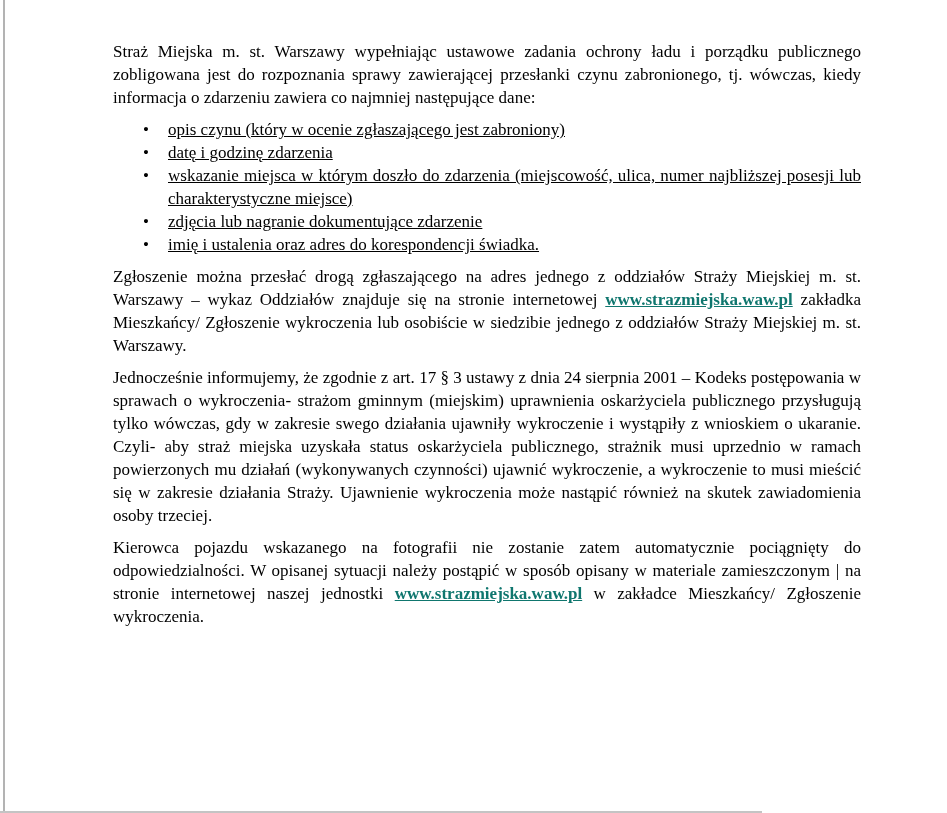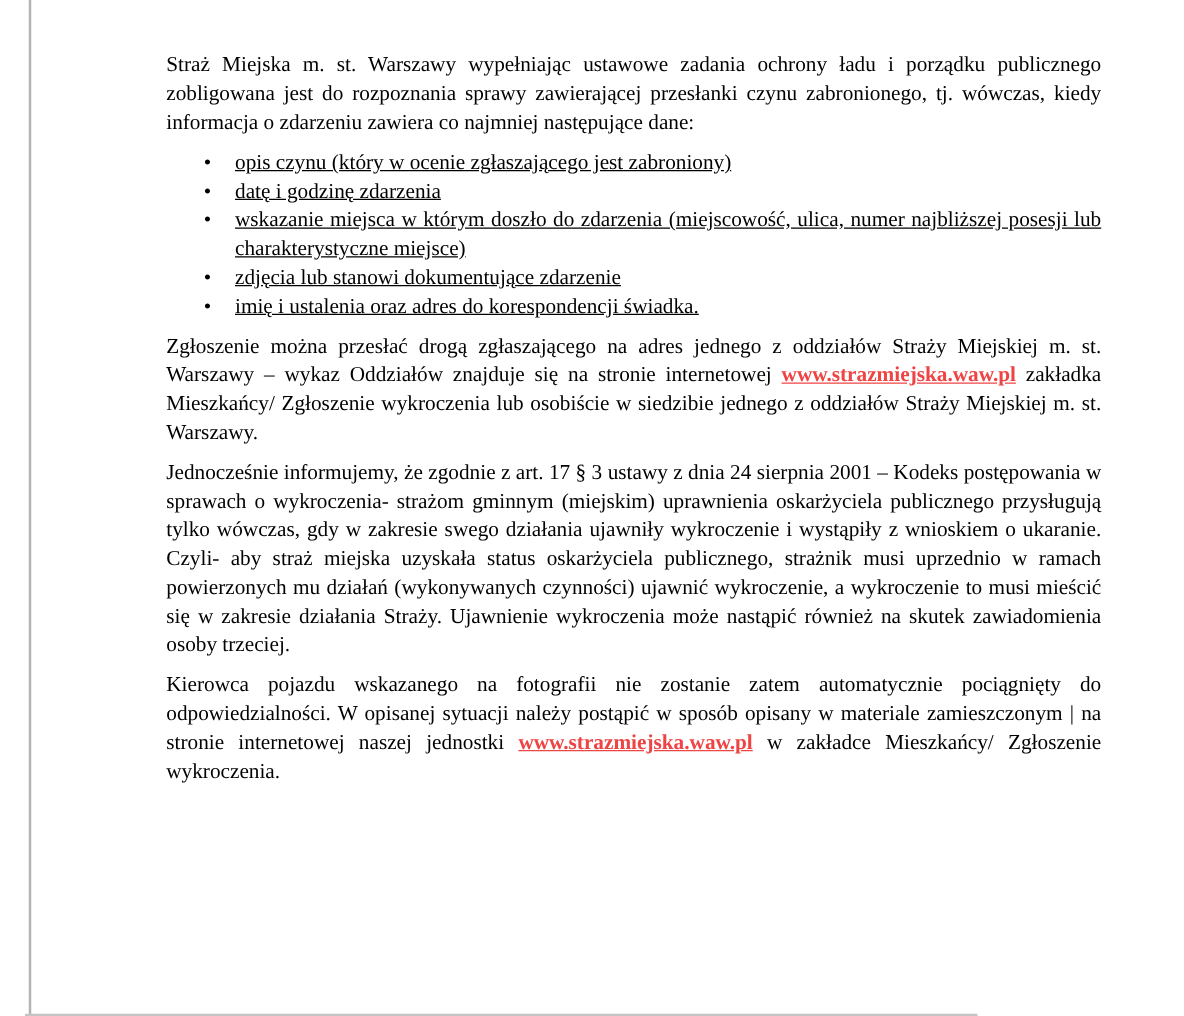--- a/index.html
+++ b/index.html
@@ -13,21 +13,20 @@
     overflow: hidden;
     font-family: "Liberation Serif", "DejaVu Serif", serif;
     color: #000000;
     position: relative;
   }
   .page {
     position: relative;
     width: 857px;
     height: 813px;
     background: #ffffff;
-    margin-left: 20px;
   }
   .left-edge-line {
     position: absolute;
     left: 3px;
     top: 0;
     width: 2px;
     height: 813px;
     background: #b3b3b3;
   }
   .bottom-edge-line {
@@ -63,42 +62,42 @@
     margin: 0;
     text-decoration: underline;
   }
   ul.req-list li::before {
     content: "\2022";
     position: absolute;
     left: -25px;
     top: 0;
   }
   a.doc-link {
-    color: #ef4444;
+    color: #0f766e;
     font-weight: bold;
     text-decoration: underline;
     cursor: pointer;
   }
 </style>
 </head>
 <body>
 
 <div class="page">
   <div class="left-edge-line"></div>
   <div class="bottom-edge-line"></div>
 
   <div class="content">
 
     <p>Straż Miejska m. st. Warszawy wypełniając ustawowe zadania ochrony ładu i porządku publicznego zobligowana jest do rozpoznania sprawy zawierającej przesłanki czynu zabronionego, tj. wówczas, kiedy informacja o zdarzeniu zawiera co najmniej następujące dane:</p>
 
     <ul class="req-list">
       <li>opis czynu (który w ocenie zgłaszającego jest zabroniony)</li>
       <li>datę i godzinę zdarzenia</li>
       <li>wskazanie miejsca w którym doszło do zdarzenia (miejscowość, ulica, numer najbliższej posesji lub charakterystyczne miejsce)</li>
-      <li>zdjęcia lub stanowi dokumentujące zdarzenie</li>
+      <li>zdjęcia lub nagranie dokumentujące zdarzenie</li>
       <li>imię i ustalenia oraz adres do korespondencji świadka.</li>
     </ul>
 
 
     <p><span>Zgłoszenie można przesłać drogą zgłaszającego na adres jednego z oddziałów Straży Miejskiej m. st. Warszawy – wykaz Oddziałów znajduje się na stronie internetowej </span><a class="doc-link">www.strazmiejska.waw.pl</a><span> zakładka Mieszkańcy/ Zgłoszenie wykroczenia lub osobiście w siedzibie jednego z oddziałów Straży Miejskiej m. st. Warszawy.</span></p>
 
     <p>Jednocześnie informujemy, że zgodnie z art. 17 § 3 ustawy z dnia 24 sierpnia 2001 – Kodeks postępowania w sprawach o wykroczenia- strażom gminnym (miejskim) uprawnienia oskarżyciela publicznego przysługują tylko wówczas, gdy w zakresie swego działania ujawniły wykroczenie i wystąpiły z wnioskiem o ukaranie. Czyli- aby straż miejska uzyskała status oskarżyciela publicznego, strażnik musi uprzednio w ramach powierzonych mu działań (wykonywanych czynności) ujawnić wykroczenie, a wykroczenie to musi mieścić się w zakresie działania Straży. Ujawnienie wykroczenia może nastąpić również na skutek zawiadomienia osoby trzeciej.</p>
 
     <p><span>Kierowca pojazdu wskazanego na fotografii nie zostanie zatem automatycznie pociągnięty do odpowiedzialności. W opisanej sytuacji należy postąpić w sposób opisany w materiale zamieszczonym | na stronie internetowej naszej jednostki </span><a class="doc-link">www.strazmiejska.waw.pl</a><span> w zakładce Mieszkańcy/ Zgłoszenie wykroczenia.</span></p>
 

